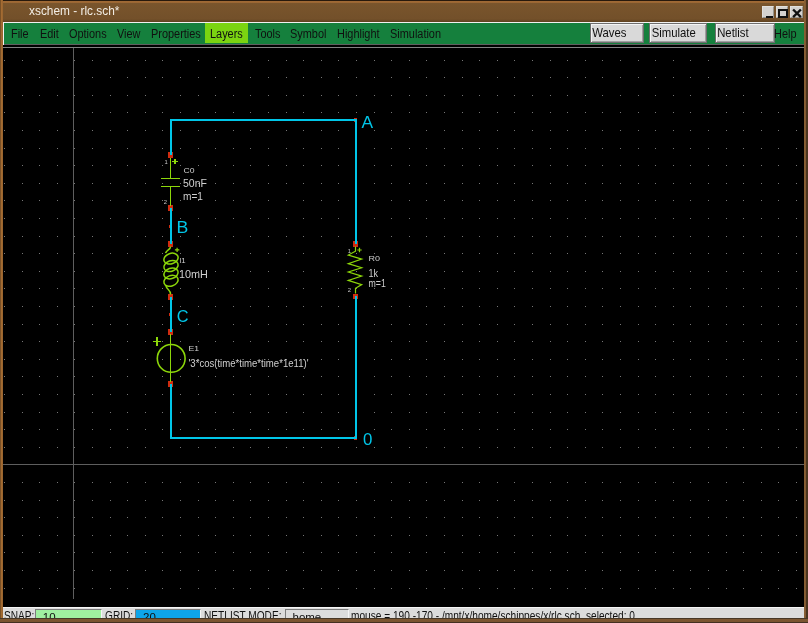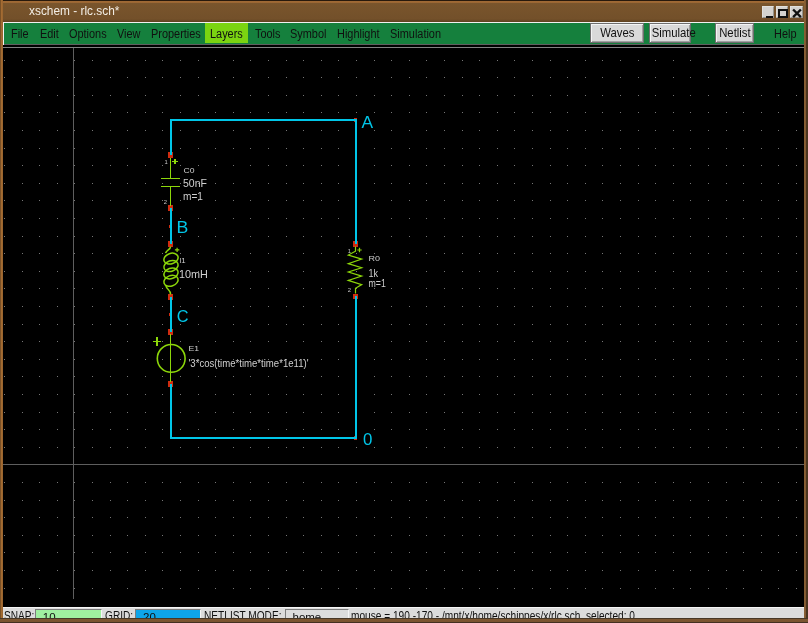--- a/index.html
+++ b/index.html
@@ -17,21 +17,21 @@
 #bl{left:0;top:0;width:3px;height:623px;background:linear-gradient(90deg,#4a3419 0,#a86d33 1px,#96642f 3px)}
 #br{left:804px;top:0;width:4px;height:623px;background:linear-gradient(90deg,#8a6136 0,#7e572f 2px,#4a3520 2px)}
 #bb{left:0;top:618px;width:808px;height:5px;background:linear-gradient(180deg,#473726 0,#473726 1px,#7d5631 1px,#7a5430 4px,#443021 4px)}
 
 #menubar{left:3px;top:22px;width:801px;height:23px;background:#15803d;
   box-shadow:inset 1px 1px 0 #f1f1f1, inset 0 -1px 0 #5f5f5f}
 #menubar span.mi{top:0;height:23px;line-height:24px;font-size:12px;color:#101010;transform:scaleX(0.91);transform-origin:left center}
 #layersbg{left:202px;top:0.5px;width:43px;height:20px;background:#7bd411}
 .tbtn{top:1px;height:20px;background:#d9d9d9;border:1px solid #6e6e6e;
   box-shadow:inset 1px 1px 0 #f4f4f4, inset -1px -1px 0 #a0a0a0;
-  text-align:center;font-size:12.2px;line-height:19px;color:#101010}
+  text-align:left;font-size:12.2px;line-height:19px;color:#101010}
 #win .tbtn b{position:static;display:inline-block;font-weight:normal;transform:scaleX(0.93)}
 
 #statusbar{left:3px;top:607px;width:801px;height:19px;background:#dcdcdc;
   box-shadow:inset 0 1px 0 #f5f5f5}
 #statusbar span.sl{top:0;height:19px;line-height:19px;font-size:12.5px;color:#101010;transform:scaleX(0.81);transform-origin:left center}
 .entry{top:1.5px;height:18px;border:1px solid #7d7d7d;border-right-color:#f5f5f5;border-bottom-color:#f5f5f5;
   font-size:11.5px;line-height:15px;color:#101010;padding-left:7px}
 </style>
 </head>
 <body>
@@ -57,22 +57,22 @@
     <span class="mi" style="left:36.5px">Edit</span>
     <span class="mi" style="left:65.5px">Options</span>
     <span class="mi" style="left:113.5px">View</span>
     <span class="mi" style="left:147.5px">Properties</span>
     <span class="mi" style="left:207px">Layers</span>
     <span class="mi" style="left:251.5px">Tools</span>
     <span class="mi" style="left:287px">Symbol</span>
     <span class="mi" style="left:333.5px">Highlight</span>
     <span class="mi" style="left:387px">Simulation</span>
     <div class="tbtn" style="left:587px;width:54px"><b>Waves</b></div>
-    <div class="tbtn" style="left:646px;width:42px"><b>Simulate</b></div>
-    <div class="tbtn" style="left:712px;width:39px"><b>Netlist</b></div>
+    <div class="tbtn" style="left:646px;width:58px"><b>Simulate</b></div>
+    <div class="tbtn" style="left:712px;width:60px"><b>Netlist</b></div>
     <span class="mi" style="left:771px">Help</span>
   </div>
 
   <svg id="canvas" style="left:3px;top:45px" width="801" height="554" viewBox="3 45 801 554">
     <rect x="3" y="45" width="801" height="554" fill="#000"></rect>
     <rect x="3" y="47.4" width="801" height="1" fill="#828282" shape-rendering="crispEdges"></rect>
     <path fill="#777777" shape-rendering="crispEdges" d="M4 60h1v1h-1zM22 60h1v1h-1zM39 60h1v1h-1zM57 60h1v1h-1zM74 60h1v1h-1zM92 60h1v1h-1zM110 60h1v1h-1zM127 60h1v1h-1zM145 60h1v1h-1zM162 60h1v1h-1zM180 60h1v1h-1zM198 60h1v1h-1zM215 60h1v1h-1zM233 60h1v1h-1zM250 60h1v1h-1zM268 60h1v1h-1zM286 60h1v1h-1zM303 60h1v1h-1zM321 60h1v1h-1zM338 60h1v1h-1zM356 60h1v1h-1zM374 60h1v1h-1zM391 60h1v1h-1zM409 60h1v1h-1zM426 60h1v1h-1zM444 60h1v1h-1zM462 60h1v1h-1zM479 60h1v1h-1zM497 60h1v1h-1zM514 60h1v1h-1zM532 60h1v1h-1zM550 60h1v1h-1zM567 60h1v1h-1zM585 60h1v1h-1zM602 60h1v1h-1zM620 60h1v1h-1zM638 60h1v1h-1zM655 60h1v1h-1zM673 60h1v1h-1zM690 60h1v1h-1zM708 60h1v1h-1zM726 60h1v1h-1zM743 60h1v1h-1zM761 60h1v1h-1zM778 60h1v1h-1zM796 60h1v1h-1zM4 77h1v1h-1zM22 77h1v1h-1zM39 77h1v1h-1zM57 77h1v1h-1zM74 77h1v1h-1zM92 77h1v1h-1zM110 77h1v1h-1zM127 77h1v1h-1zM145 77h1v1h-1zM162 77h1v1h-1zM180 77h1v1h-1zM198 77h1v1h-1zM215 77h1v1h-1zM233 77h1v1h-1zM250 77h1v1h-1zM268 77h1v1h-1zM286 77h1v1h-1zM303 77h1v1h-1zM321 77h1v1h-1zM338 77h1v1h-1zM356 77h1v1h-1zM374 77h1v1h-1zM391 77h1v1h-1zM409 77h1v1h-1zM426 77h1v1h-1zM444 77h1v1h-1zM462 77h1v1h-1zM479 77h1v1h-1zM497 77h1v1h-1zM514 77h1v1h-1zM532 77h1v1h-1zM550 77h1v1h-1zM567 77h1v1h-1zM585 77h1v1h-1zM602 77h1v1h-1zM620 77h1v1h-1zM638 77h1v1h-1zM655 77h1v1h-1zM673 77h1v1h-1zM690 77h1v1h-1zM708 77h1v1h-1zM726 77h1v1h-1zM743 77h1v1h-1zM761 77h1v1h-1zM778 77h1v1h-1zM796 77h1v1h-1zM4 95h1v1h-1zM22 95h1v1h-1zM39 95h1v1h-1zM57 95h1v1h-1zM74 95h1v1h-1zM92 95h1v1h-1zM110 95h1v1h-1zM127 95h1v1h-1zM145 95h1v1h-1zM162 95h1v1h-1zM180 95h1v1h-1zM198 95h1v1h-1zM215 95h1v1h-1zM233 95h1v1h-1zM250 95h1v1h-1zM268 95h1v1h-1zM286 95h1v1h-1zM303 95h1v1h-1zM321 95h1v1h-1zM338 95h1v1h-1zM356 95h1v1h-1zM374 95h1v1h-1zM391 95h1v1h-1zM409 95h1v1h-1zM426 95h1v1h-1zM444 95h1v1h-1zM462 95h1v1h-1zM479 95h1v1h-1zM497 95h1v1h-1zM514 95h1v1h-1zM532 95h1v1h-1zM550 95h1v1h-1zM567 95h1v1h-1zM585 95h1v1h-1zM602 95h1v1h-1zM620 95h1v1h-1zM638 95h1v1h-1zM655 95h1v1h-1zM673 95h1v1h-1zM690 95h1v1h-1zM708 95h1v1h-1zM726 95h1v1h-1zM743 95h1v1h-1zM761 95h1v1h-1zM778 95h1v1h-1zM796 95h1v1h-1zM4 112h1v1h-1zM22 112h1v1h-1zM39 112h1v1h-1zM57 112h1v1h-1zM74 112h1v1h-1zM92 112h1v1h-1zM110 112h1v1h-1zM127 112h1v1h-1zM145 112h1v1h-1zM162 112h1v1h-1zM180 112h1v1h-1zM198 112h1v1h-1zM215 112h1v1h-1zM233 112h1v1h-1zM250 112h1v1h-1zM268 112h1v1h-1zM286 112h1v1h-1zM303 112h1v1h-1zM321 112h1v1h-1zM338 112h1v1h-1zM356 112h1v1h-1zM374 112h1v1h-1zM391 112h1v1h-1zM409 112h1v1h-1zM426 112h1v1h-1zM444 112h1v1h-1zM462 112h1v1h-1zM479 112h1v1h-1zM497 112h1v1h-1zM514 112h1v1h-1zM532 112h1v1h-1zM550 112h1v1h-1zM567 112h1v1h-1zM585 112h1v1h-1zM602 112h1v1h-1zM620 112h1v1h-1zM638 112h1v1h-1zM655 112h1v1h-1zM673 112h1v1h-1zM690 112h1v1h-1zM708 112h1v1h-1zM726 112h1v1h-1zM743 112h1v1h-1zM761 112h1v1h-1zM778 112h1v1h-1zM796 112h1v1h-1zM4 130h1v1h-1zM22 130h1v1h-1zM39 130h1v1h-1zM57 130h1v1h-1zM74 130h1v1h-1zM92 130h1v1h-1zM110 130h1v1h-1zM127 130h1v1h-1zM145 130h1v1h-1zM162 130h1v1h-1zM180 130h1v1h-1zM198 130h1v1h-1zM215 130h1v1h-1zM233 130h1v1h-1zM250 130h1v1h-1zM268 130h1v1h-1zM286 130h1v1h-1zM303 130h1v1h-1zM321 130h1v1h-1zM338 130h1v1h-1zM356 130h1v1h-1zM374 130h1v1h-1zM391 130h1v1h-1zM409 130h1v1h-1zM426 130h1v1h-1zM444 130h1v1h-1zM462 130h1v1h-1zM479 130h1v1h-1zM497 130h1v1h-1zM514 130h1v1h-1zM532 130h1v1h-1zM550 130h1v1h-1zM567 130h1v1h-1zM585 130h1v1h-1zM602 130h1v1h-1zM620 130h1v1h-1zM638 130h1v1h-1zM655 130h1v1h-1zM673 130h1v1h-1zM690 130h1v1h-1zM708 130h1v1h-1zM726 130h1v1h-1zM743 130h1v1h-1zM761 130h1v1h-1zM778 130h1v1h-1zM796 130h1v1h-1zM4 148h1v1h-1zM22 148h1v1h-1zM39 148h1v1h-1zM57 148h1v1h-1zM74 148h1v1h-1zM92 148h1v1h-1zM110 148h1v1h-1zM127 148h1v1h-1zM145 148h1v1h-1zM162 148h1v1h-1zM180 148h1v1h-1zM198 148h1v1h-1zM215 148h1v1h-1zM233 148h1v1h-1zM250 148h1v1h-1zM268 148h1v1h-1zM286 148h1v1h-1zM303 148h1v1h-1zM321 148h1v1h-1zM338 148h1v1h-1zM356 148h1v1h-1zM374 148h1v1h-1zM391 148h1v1h-1zM409 148h1v1h-1zM426 148h1v1h-1zM444 148h1v1h-1zM462 148h1v1h-1zM479 148h1v1h-1zM497 148h1v1h-1zM514 148h1v1h-1zM532 148h1v1h-1zM550 148h1v1h-1zM567 148h1v1h-1zM585 148h1v1h-1zM602 148h1v1h-1zM620 148h1v1h-1zM638 148h1v1h-1zM655 148h1v1h-1zM673 148h1v1h-1zM690 148h1v1h-1zM708 148h1v1h-1zM726 148h1v1h-1zM743 148h1v1h-1zM761 148h1v1h-1zM778 148h1v1h-1zM796 148h1v1h-1zM4 165h1v1h-1zM22 165h1v1h-1zM39 165h1v1h-1zM57 165h1v1h-1zM74 165h1v1h-1zM92 165h1v1h-1zM110 165h1v1h-1zM127 165h1v1h-1zM145 165h1v1h-1zM162 165h1v1h-1zM180 165h1v1h-1zM198 165h1v1h-1zM215 165h1v1h-1zM233 165h1v1h-1zM250 165h1v1h-1zM268 165h1v1h-1zM286 165h1v1h-1zM303 165h1v1h-1zM321 165h1v1h-1zM338 165h1v1h-1zM356 165h1v1h-1zM374 165h1v1h-1zM391 165h1v1h-1zM409 165h1v1h-1zM426 165h1v1h-1zM444 165h1v1h-1zM462 165h1v1h-1zM479 165h1v1h-1zM497 165h1v1h-1zM514 165h1v1h-1zM532 165h1v1h-1zM550 165h1v1h-1zM567 165h1v1h-1zM585 165h1v1h-1zM602 165h1v1h-1zM620 165h1v1h-1zM638 165h1v1h-1zM655 165h1v1h-1zM673 165h1v1h-1zM690 165h1v1h-1zM708 165h1v1h-1zM726 165h1v1h-1zM743 165h1v1h-1zM761 165h1v1h-1zM778 165h1v1h-1zM796 165h1v1h-1zM4 183h1v1h-1zM22 183h1v1h-1zM39 183h1v1h-1zM57 183h1v1h-1zM74 183h1v1h-1zM92 183h1v1h-1zM110 183h1v1h-1zM127 183h1v1h-1zM145 183h1v1h-1zM162 183h1v1h-1zM180 183h1v1h-1zM198 183h1v1h-1zM215 183h1v1h-1zM233 183h1v1h-1zM250 183h1v1h-1zM268 183h1v1h-1zM286 183h1v1h-1zM303 183h1v1h-1zM321 183h1v1h-1zM338 183h1v1h-1zM356 183h1v1h-1zM374 183h1v1h-1zM391 183h1v1h-1zM409 183h1v1h-1zM426 183h1v1h-1zM444 183h1v1h-1zM462 183h1v1h-1zM479 183h1v1h-1zM497 183h1v1h-1zM514 183h1v1h-1zM532 183h1v1h-1zM550 183h1v1h-1zM567 183h1v1h-1zM585 183h1v1h-1zM602 183h1v1h-1zM620 183h1v1h-1zM638 183h1v1h-1zM655 183h1v1h-1zM673 183h1v1h-1zM690 183h1v1h-1zM708 183h1v1h-1zM726 183h1v1h-1zM743 183h1v1h-1zM761 183h1v1h-1zM778 183h1v1h-1zM796 183h1v1h-1zM4 200h1v1h-1zM22 200h1v1h-1zM39 200h1v1h-1zM57 200h1v1h-1zM74 200h1v1h-1zM92 200h1v1h-1zM110 200h1v1h-1zM127 200h1v1h-1zM145 200h1v1h-1zM162 200h1v1h-1zM180 200h1v1h-1zM198 200h1v1h-1zM215 200h1v1h-1zM233 200h1v1h-1zM250 200h1v1h-1zM268 200h1v1h-1zM286 200h1v1h-1zM303 200h1v1h-1zM321 200h1v1h-1zM338 200h1v1h-1zM356 200h1v1h-1zM374 200h1v1h-1zM391 200h1v1h-1zM409 200h1v1h-1zM426 200h1v1h-1zM444 200h1v1h-1zM462 200h1v1h-1zM479 200h1v1h-1zM497 200h1v1h-1zM514 200h1v1h-1zM532 200h1v1h-1zM550 200h1v1h-1zM567 200h1v1h-1zM585 200h1v1h-1zM602 200h1v1h-1zM620 200h1v1h-1zM638 200h1v1h-1zM655 200h1v1h-1zM673 200h1v1h-1zM690 200h1v1h-1zM708 200h1v1h-1zM726 200h1v1h-1zM743 200h1v1h-1zM761 200h1v1h-1zM778 200h1v1h-1zM796 200h1v1h-1zM4 218h1v1h-1zM22 218h1v1h-1zM39 218h1v1h-1zM57 218h1v1h-1zM74 218h1v1h-1zM92 218h1v1h-1zM110 218h1v1h-1zM127 218h1v1h-1zM145 218h1v1h-1zM162 218h1v1h-1zM180 218h1v1h-1zM198 218h1v1h-1zM215 218h1v1h-1zM233 218h1v1h-1zM250 218h1v1h-1zM268 218h1v1h-1zM286 218h1v1h-1zM303 218h1v1h-1zM321 218h1v1h-1zM338 218h1v1h-1zM356 218h1v1h-1zM374 218h1v1h-1zM391 218h1v1h-1zM409 218h1v1h-1zM426 218h1v1h-1zM444 218h1v1h-1zM462 218h1v1h-1zM479 218h1v1h-1zM497 218h1v1h-1zM514 218h1v1h-1zM532 218h1v1h-1zM550 218h1v1h-1zM567 218h1v1h-1zM585 218h1v1h-1zM602 218h1v1h-1zM620 218h1v1h-1zM638 218h1v1h-1zM655 218h1v1h-1zM673 218h1v1h-1zM690 218h1v1h-1zM708 218h1v1h-1zM726 218h1v1h-1zM743 218h1v1h-1zM761 218h1v1h-1zM778 218h1v1h-1zM796 218h1v1h-1zM4 236h1v1h-1zM22 236h1v1h-1zM39 236h1v1h-1zM57 236h1v1h-1zM74 236h1v1h-1zM92 236h1v1h-1zM110 236h1v1h-1zM127 236h1v1h-1zM145 236h1v1h-1zM162 236h1v1h-1zM180 236h1v1h-1zM198 236h1v1h-1zM215 236h1v1h-1zM233 236h1v1h-1zM250 236h1v1h-1zM268 236h1v1h-1zM286 236h1v1h-1zM303 236h1v1h-1zM321 236h1v1h-1zM338 236h1v1h-1zM356 236h1v1h-1zM374 236h1v1h-1zM391 236h1v1h-1zM409 236h1v1h-1zM426 236h1v1h-1zM444 236h1v1h-1zM462 236h1v1h-1zM479 236h1v1h-1zM497 236h1v1h-1zM514 236h1v1h-1zM532 236h1v1h-1zM550 236h1v1h-1zM567 236h1v1h-1zM585 236h1v1h-1zM602 236h1v1h-1zM620 236h1v1h-1zM638 236h1v1h-1zM655 236h1v1h-1zM673 236h1v1h-1zM690 236h1v1h-1zM708 236h1v1h-1zM726 236h1v1h-1zM743 236h1v1h-1zM761 236h1v1h-1zM778 236h1v1h-1zM796 236h1v1h-1zM4 253h1v1h-1zM22 253h1v1h-1zM39 253h1v1h-1zM57 253h1v1h-1zM74 253h1v1h-1zM92 253h1v1h-1zM110 253h1v1h-1zM127 253h1v1h-1zM145 253h1v1h-1zM162 253h1v1h-1zM180 253h1v1h-1zM198 253h1v1h-1zM215 253h1v1h-1zM233 253h1v1h-1zM250 253h1v1h-1zM268 253h1v1h-1zM286 253h1v1h-1zM303 253h1v1h-1zM321 253h1v1h-1zM338 253h1v1h-1zM356 253h1v1h-1zM374 253h1v1h-1zM391 253h1v1h-1zM409 253h1v1h-1zM426 253h1v1h-1zM444 253h1v1h-1zM462 253h1v1h-1zM479 253h1v1h-1zM497 253h1v1h-1zM514 253h1v1h-1zM532 253h1v1h-1zM550 253h1v1h-1zM567 253h1v1h-1zM585 253h1v1h-1zM602 253h1v1h-1zM620 253h1v1h-1zM638 253h1v1h-1zM655 253h1v1h-1zM673 253h1v1h-1zM690 253h1v1h-1zM708 253h1v1h-1zM726 253h1v1h-1zM743 253h1v1h-1zM761 253h1v1h-1zM778 253h1v1h-1zM796 253h1v1h-1zM4 271h1v1h-1zM22 271h1v1h-1zM39 271h1v1h-1zM57 271h1v1h-1zM74 271h1v1h-1zM92 271h1v1h-1zM110 271h1v1h-1zM127 271h1v1h-1zM145 271h1v1h-1zM162 271h1v1h-1zM180 271h1v1h-1zM198 271h1v1h-1zM215 271h1v1h-1zM233 271h1v1h-1zM250 271h1v1h-1zM268 271h1v1h-1zM286 271h1v1h-1zM303 271h1v1h-1zM321 271h1v1h-1zM338 271h1v1h-1zM356 271h1v1h-1zM374 271h1v1h-1zM391 271h1v1h-1zM409 271h1v1h-1zM426 271h1v1h-1zM444 271h1v1h-1zM462 271h1v1h-1zM479 271h1v1h-1zM497 271h1v1h-1zM514 271h1v1h-1zM532 271h1v1h-1zM550 271h1v1h-1zM567 271h1v1h-1zM585 271h1v1h-1zM602 271h1v1h-1zM620 271h1v1h-1zM638 271h1v1h-1zM655 271h1v1h-1zM673 271h1v1h-1zM690 271h1v1h-1zM708 271h1v1h-1zM726 271h1v1h-1zM743 271h1v1h-1zM761 271h1v1h-1zM778 271h1v1h-1zM796 271h1v1h-1zM4 288h1v1h-1zM22 288h1v1h-1zM39 288h1v1h-1zM57 288h1v1h-1zM74 288h1v1h-1zM92 288h1v1h-1zM110 288h1v1h-1zM127 288h1v1h-1zM145 288h1v1h-1zM162 288h1v1h-1zM180 288h1v1h-1zM198 288h1v1h-1zM215 288h1v1h-1zM233 288h1v1h-1zM250 288h1v1h-1zM268 288h1v1h-1zM286 288h1v1h-1zM303 288h1v1h-1zM321 288h1v1h-1zM338 288h1v1h-1zM356 288h1v1h-1zM374 288h1v1h-1zM391 288h1v1h-1zM409 288h1v1h-1zM426 288h1v1h-1zM444 288h1v1h-1zM462 288h1v1h-1zM479 288h1v1h-1zM497 288h1v1h-1zM514 288h1v1h-1zM532 288h1v1h-1zM550 288h1v1h-1zM567 288h1v1h-1zM585 288h1v1h-1zM602 288h1v1h-1zM620 288h1v1h-1zM638 288h1v1h-1zM655 288h1v1h-1zM673 288h1v1h-1zM690 288h1v1h-1zM708 288h1v1h-1zM726 288h1v1h-1zM743 288h1v1h-1zM761 288h1v1h-1zM778 288h1v1h-1zM796 288h1v1h-1zM4 306h1v1h-1zM22 306h1v1h-1zM39 306h1v1h-1zM57 306h1v1h-1zM74 306h1v1h-1zM92 306h1v1h-1zM110 306h1v1h-1zM127 306h1v1h-1zM145 306h1v1h-1zM162 306h1v1h-1zM180 306h1v1h-1zM198 306h1v1h-1zM215 306h1v1h-1zM233 306h1v1h-1zM250 306h1v1h-1zM268 306h1v1h-1zM286 306h1v1h-1zM303 306h1v1h-1zM321 306h1v1h-1zM338 306h1v1h-1zM356 306h1v1h-1zM374 306h1v1h-1zM391 306h1v1h-1zM409 306h1v1h-1zM426 306h1v1h-1zM444 306h1v1h-1zM462 306h1v1h-1zM479 306h1v1h-1zM497 306h1v1h-1zM514 306h1v1h-1zM532 306h1v1h-1zM550 306h1v1h-1zM567 306h1v1h-1zM585 306h1v1h-1zM602 306h1v1h-1zM620 306h1v1h-1zM638 306h1v1h-1zM655 306h1v1h-1zM673 306h1v1h-1zM690 306h1v1h-1zM708 306h1v1h-1zM726 306h1v1h-1zM743 306h1v1h-1zM761 306h1v1h-1zM778 306h1v1h-1zM796 306h1v1h-1zM4 324h1v1h-1zM22 324h1v1h-1zM39 324h1v1h-1zM57 324h1v1h-1zM74 324h1v1h-1zM92 324h1v1h-1zM110 324h1v1h-1zM127 324h1v1h-1zM145 324h1v1h-1zM162 324h1v1h-1zM180 324h1v1h-1zM198 324h1v1h-1zM215 324h1v1h-1zM233 324h1v1h-1zM250 324h1v1h-1zM268 324h1v1h-1zM286 324h1v1h-1zM303 324h1v1h-1zM321 324h1v1h-1zM338 324h1v1h-1zM356 324h1v1h-1zM374 324h1v1h-1zM391 324h1v1h-1zM409 324h1v1h-1zM426 324h1v1h-1zM444 324h1v1h-1zM462 324h1v1h-1zM479 324h1v1h-1zM497 324h1v1h-1zM514 324h1v1h-1zM532 324h1v1h-1zM550 324h1v1h-1zM567 324h1v1h-1zM585 324h1v1h-1zM602 324h1v1h-1zM620 324h1v1h-1zM638 324h1v1h-1zM655 324h1v1h-1zM673 324h1v1h-1zM690 324h1v1h-1zM708 324h1v1h-1zM726 324h1v1h-1zM743 324h1v1h-1zM761 324h1v1h-1zM778 324h1v1h-1zM796 324h1v1h-1zM4 341h1v1h-1zM22 341h1v1h-1zM39 341h1v1h-1zM57 341h1v1h-1zM74 341h1v1h-1zM92 341h1v1h-1zM110 341h1v1h-1zM127 341h1v1h-1zM145 341h1v1h-1zM162 341h1v1h-1zM180 341h1v1h-1zM198 341h1v1h-1zM215 341h1v1h-1zM233 341h1v1h-1zM250 341h1v1h-1zM268 341h1v1h-1zM286 341h1v1h-1zM303 341h1v1h-1zM321 341h1v1h-1zM338 341h1v1h-1zM356 341h1v1h-1zM374 341h1v1h-1zM391 341h1v1h-1zM409 341h1v1h-1zM426 341h1v1h-1zM444 341h1v1h-1zM462 341h1v1h-1zM479 341h1v1h-1zM497 341h1v1h-1zM514 341h1v1h-1zM532 341h1v1h-1zM550 341h1v1h-1zM567 341h1v1h-1zM585 341h1v1h-1zM602 341h1v1h-1zM620 341h1v1h-1zM638 341h1v1h-1zM655 341h1v1h-1zM673 341h1v1h-1zM690 341h1v1h-1zM708 341h1v1h-1zM726 341h1v1h-1zM743 341h1v1h-1zM761 341h1v1h-1zM778 341h1v1h-1zM796 341h1v1h-1zM4 359h1v1h-1zM22 359h1v1h-1zM39 359h1v1h-1zM57 359h1v1h-1zM74 359h1v1h-1zM92 359h1v1h-1zM110 359h1v1h-1zM127 359h1v1h-1zM145 359h1v1h-1zM162 359h1v1h-1zM180 359h1v1h-1zM198 359h1v1h-1zM215 359h1v1h-1zM233 359h1v1h-1zM250 359h1v1h-1zM268 359h1v1h-1zM286 359h1v1h-1zM303 359h1v1h-1zM321 359h1v1h-1zM338 359h1v1h-1zM356 359h1v1h-1zM374 359h1v1h-1zM391 359h1v1h-1zM409 359h1v1h-1zM426 359h1v1h-1zM444 359h1v1h-1zM462 359h1v1h-1zM479 359h1v1h-1zM497 359h1v1h-1zM514 359h1v1h-1zM532 359h1v1h-1zM550 359h1v1h-1zM567 359h1v1h-1zM585 359h1v1h-1zM602 359h1v1h-1zM620 359h1v1h-1zM638 359h1v1h-1zM655 359h1v1h-1zM673 359h1v1h-1zM690 359h1v1h-1zM708 359h1v1h-1zM726 359h1v1h-1zM743 359h1v1h-1zM761 359h1v1h-1zM778 359h1v1h-1zM796 359h1v1h-1zM4 376h1v1h-1zM22 376h1v1h-1zM39 376h1v1h-1zM57 376h1v1h-1zM74 376h1v1h-1zM92 376h1v1h-1zM110 376h1v1h-1zM127 376h1v1h-1zM145 376h1v1h-1zM162 376h1v1h-1zM180 376h1v1h-1zM198 376h1v1h-1zM215 376h1v1h-1zM233 376h1v1h-1zM250 376h1v1h-1zM268 376h1v1h-1zM286 376h1v1h-1zM303 376h1v1h-1zM321 376h1v1h-1zM338 376h1v1h-1zM356 376h1v1h-1zM374 376h1v1h-1zM391 376h1v1h-1zM409 376h1v1h-1zM426 376h1v1h-1zM444 376h1v1h-1zM462 376h1v1h-1zM479 376h1v1h-1zM497 376h1v1h-1zM514 376h1v1h-1zM532 376h1v1h-1zM550 376h1v1h-1zM567 376h1v1h-1zM585 376h1v1h-1zM602 376h1v1h-1zM620 376h1v1h-1zM638 376h1v1h-1zM655 376h1v1h-1zM673 376h1v1h-1zM690 376h1v1h-1zM708 376h1v1h-1zM726 376h1v1h-1zM743 376h1v1h-1zM761 376h1v1h-1zM778 376h1v1h-1zM796 376h1v1h-1zM4 394h1v1h-1zM22 394h1v1h-1zM39 394h1v1h-1zM57 394h1v1h-1zM74 394h1v1h-1zM92 394h1v1h-1zM110 394h1v1h-1zM127 394h1v1h-1zM145 394h1v1h-1zM162 394h1v1h-1zM180 394h1v1h-1zM198 394h1v1h-1zM215 394h1v1h-1zM233 394h1v1h-1zM250 394h1v1h-1zM268 394h1v1h-1zM286 394h1v1h-1zM303 394h1v1h-1zM321 394h1v1h-1zM338 394h1v1h-1zM356 394h1v1h-1zM374 394h1v1h-1zM391 394h1v1h-1zM409 394h1v1h-1zM426 394h1v1h-1zM444 394h1v1h-1zM462 394h1v1h-1zM479 394h1v1h-1zM497 394h1v1h-1zM514 394h1v1h-1zM532 394h1v1h-1zM550 394h1v1h-1zM567 394h1v1h-1zM585 394h1v1h-1zM602 394h1v1h-1zM620 394h1v1h-1zM638 394h1v1h-1zM655 394h1v1h-1zM673 394h1v1h-1zM690 394h1v1h-1zM708 394h1v1h-1zM726 394h1v1h-1zM743 394h1v1h-1zM761 394h1v1h-1zM778 394h1v1h-1zM796 394h1v1h-1zM4 412h1v1h-1zM22 412h1v1h-1zM39 412h1v1h-1zM57 412h1v1h-1zM74 412h1v1h-1zM92 412h1v1h-1zM110 412h1v1h-1zM127 412h1v1h-1zM145 412h1v1h-1zM162 412h1v1h-1zM180 412h1v1h-1zM198 412h1v1h-1zM215 412h1v1h-1zM233 412h1v1h-1zM250 412h1v1h-1zM268 412h1v1h-1zM286 412h1v1h-1zM303 412h1v1h-1zM321 412h1v1h-1zM338 412h1v1h-1zM356 412h1v1h-1zM374 412h1v1h-1zM391 412h1v1h-1zM409 412h1v1h-1zM426 412h1v1h-1zM444 412h1v1h-1zM462 412h1v1h-1zM479 412h1v1h-1zM497 412h1v1h-1zM514 412h1v1h-1zM532 412h1v1h-1zM550 412h1v1h-1zM567 412h1v1h-1zM585 412h1v1h-1zM602 412h1v1h-1zM620 412h1v1h-1zM638 412h1v1h-1zM655 412h1v1h-1zM673 412h1v1h-1zM690 412h1v1h-1zM708 412h1v1h-1zM726 412h1v1h-1zM743 412h1v1h-1zM761 412h1v1h-1zM778 412h1v1h-1zM796 412h1v1h-1zM4 429h1v1h-1zM22 429h1v1h-1zM39 429h1v1h-1zM57 429h1v1h-1zM74 429h1v1h-1zM92 429h1v1h-1zM110 429h1v1h-1zM127 429h1v1h-1zM145 429h1v1h-1zM162 429h1v1h-1zM180 429h1v1h-1zM198 429h1v1h-1zM215 429h1v1h-1zM233 429h1v1h-1zM250 429h1v1h-1zM268 429h1v1h-1zM286 429h1v1h-1zM303 429h1v1h-1zM321 429h1v1h-1zM338 429h1v1h-1zM356 429h1v1h-1zM374 429h1v1h-1zM391 429h1v1h-1zM409 429h1v1h-1zM426 429h1v1h-1zM444 429h1v1h-1zM462 429h1v1h-1zM479 429h1v1h-1zM497 429h1v1h-1zM514 429h1v1h-1zM532 429h1v1h-1zM550 429h1v1h-1zM567 429h1v1h-1zM585 429h1v1h-1zM602 429h1v1h-1zM620 429h1v1h-1zM638 429h1v1h-1zM655 429h1v1h-1zM673 429h1v1h-1zM690 429h1v1h-1zM708 429h1v1h-1zM726 429h1v1h-1zM743 429h1v1h-1zM761 429h1v1h-1zM778 429h1v1h-1zM796 429h1v1h-1zM4 447h1v1h-1zM22 447h1v1h-1zM39 447h1v1h-1zM57 447h1v1h-1zM74 447h1v1h-1zM92 447h1v1h-1zM110 447h1v1h-1zM127 447h1v1h-1zM145 447h1v1h-1zM162 447h1v1h-1zM180 447h1v1h-1zM198 447h1v1h-1zM215 447h1v1h-1zM233 447h1v1h-1zM250 447h1v1h-1zM268 447h1v1h-1zM286 447h1v1h-1zM303 447h1v1h-1zM321 447h1v1h-1zM338 447h1v1h-1zM356 447h1v1h-1zM374 447h1v1h-1zM391 447h1v1h-1zM409 447h1v1h-1zM426 447h1v1h-1zM444 447h1v1h-1zM462 447h1v1h-1zM479 447h1v1h-1zM497 447h1v1h-1zM514 447h1v1h-1zM532 447h1v1h-1zM550 447h1v1h-1zM567 447h1v1h-1zM585 447h1v1h-1zM602 447h1v1h-1zM620 447h1v1h-1zM638 447h1v1h-1zM655 447h1v1h-1zM673 447h1v1h-1zM690 447h1v1h-1zM708 447h1v1h-1zM726 447h1v1h-1zM743 447h1v1h-1zM761 447h1v1h-1zM778 447h1v1h-1zM796 447h1v1h-1zM4 464h1v1h-1zM22 464h1v1h-1zM39 464h1v1h-1zM57 464h1v1h-1zM74 464h1v1h-1zM92 464h1v1h-1zM110 464h1v1h-1zM127 464h1v1h-1zM145 464h1v1h-1zM162 464h1v1h-1zM180 464h1v1h-1zM198 464h1v1h-1zM215 464h1v1h-1zM233 464h1v1h-1zM250 464h1v1h-1zM268 464h1v1h-1zM286 464h1v1h-1zM303 464h1v1h-1zM321 464h1v1h-1zM338 464h1v1h-1zM356 464h1v1h-1zM374 464h1v1h-1zM391 464h1v1h-1zM409 464h1v1h-1zM426 464h1v1h-1zM444 464h1v1h-1zM462 464h1v1h-1zM479 464h1v1h-1zM497 464h1v1h-1zM514 464h1v1h-1zM532 464h1v1h-1zM550 464h1v1h-1zM567 464h1v1h-1zM585 464h1v1h-1zM602 464h1v1h-1zM620 464h1v1h-1zM638 464h1v1h-1zM655 464h1v1h-1zM673 464h1v1h-1zM690 464h1v1h-1zM708 464h1v1h-1zM726 464h1v1h-1zM743 464h1v1h-1zM761 464h1v1h-1zM778 464h1v1h-1zM796 464h1v1h-1zM4 482h1v1h-1zM22 482h1v1h-1zM39 482h1v1h-1zM57 482h1v1h-1zM74 482h1v1h-1zM92 482h1v1h-1zM110 482h1v1h-1zM127 482h1v1h-1zM145 482h1v1h-1zM162 482h1v1h-1zM180 482h1v1h-1zM198 482h1v1h-1zM215 482h1v1h-1zM233 482h1v1h-1zM250 482h1v1h-1zM268 482h1v1h-1zM286 482h1v1h-1zM303 482h1v1h-1zM321 482h1v1h-1zM338 482h1v1h-1zM356 482h1v1h-1zM374 482h1v1h-1zM391 482h1v1h-1zM409 482h1v1h-1zM426 482h1v1h-1zM444 482h1v1h-1zM462 482h1v1h-1zM479 482h1v1h-1zM497 482h1v1h-1zM514 482h1v1h-1zM532 482h1v1h-1zM550 482h1v1h-1zM567 482h1v1h-1zM585 482h1v1h-1zM602 482h1v1h-1zM620 482h1v1h-1zM638 482h1v1h-1zM655 482h1v1h-1zM673 482h1v1h-1zM690 482h1v1h-1zM708 482h1v1h-1zM726 482h1v1h-1zM743 482h1v1h-1zM761 482h1v1h-1zM778 482h1v1h-1zM796 482h1v1h-1zM4 500h1v1h-1zM22 500h1v1h-1zM39 500h1v1h-1zM57 500h1v1h-1zM74 500h1v1h-1zM92 500h1v1h-1zM110 500h1v1h-1zM127 500h1v1h-1zM145 500h1v1h-1zM162 500h1v1h-1zM180 500h1v1h-1zM198 500h1v1h-1zM215 500h1v1h-1zM233 500h1v1h-1zM250 500h1v1h-1zM268 500h1v1h-1zM286 500h1v1h-1zM303 500h1v1h-1zM321 500h1v1h-1zM338 500h1v1h-1zM356 500h1v1h-1zM374 500h1v1h-1zM391 500h1v1h-1zM409 500h1v1h-1zM426 500h1v1h-1zM444 500h1v1h-1zM462 500h1v1h-1zM479 500h1v1h-1zM497 500h1v1h-1zM514 500h1v1h-1zM532 500h1v1h-1zM550 500h1v1h-1zM567 500h1v1h-1zM585 500h1v1h-1zM602 500h1v1h-1zM620 500h1v1h-1zM638 500h1v1h-1zM655 500h1v1h-1zM673 500h1v1h-1zM690 500h1v1h-1zM708 500h1v1h-1zM726 500h1v1h-1zM743 500h1v1h-1zM761 500h1v1h-1zM778 500h1v1h-1zM796 500h1v1h-1zM4 517h1v1h-1zM22 517h1v1h-1zM39 517h1v1h-1zM57 517h1v1h-1zM74 517h1v1h-1zM92 517h1v1h-1zM110 517h1v1h-1zM127 517h1v1h-1zM145 517h1v1h-1zM162 517h1v1h-1zM180 517h1v1h-1zM198 517h1v1h-1zM215 517h1v1h-1zM233 517h1v1h-1zM250 517h1v1h-1zM268 517h1v1h-1zM286 517h1v1h-1zM303 517h1v1h-1zM321 517h1v1h-1zM338 517h1v1h-1zM356 517h1v1h-1zM374 517h1v1h-1zM391 517h1v1h-1zM409 517h1v1h-1zM426 517h1v1h-1zM444 517h1v1h-1zM462 517h1v1h-1zM479 517h1v1h-1zM497 517h1v1h-1zM514 517h1v1h-1zM532 517h1v1h-1zM550 517h1v1h-1zM567 517h1v1h-1zM585 517h1v1h-1zM602 517h1v1h-1zM620 517h1v1h-1zM638 517h1v1h-1zM655 517h1v1h-1zM673 517h1v1h-1zM690 517h1v1h-1zM708 517h1v1h-1zM726 517h1v1h-1zM743 517h1v1h-1zM761 517h1v1h-1zM778 517h1v1h-1zM796 517h1v1h-1zM4 535h1v1h-1zM22 535h1v1h-1zM39 535h1v1h-1zM57 535h1v1h-1zM74 535h1v1h-1zM92 535h1v1h-1zM110 535h1v1h-1zM127 535h1v1h-1zM145 535h1v1h-1zM162 535h1v1h-1zM180 535h1v1h-1zM198 535h1v1h-1zM215 535h1v1h-1zM233 535h1v1h-1zM250 535h1v1h-1zM268 535h1v1h-1zM286 535h1v1h-1zM303 535h1v1h-1zM321 535h1v1h-1zM338 535h1v1h-1zM356 535h1v1h-1zM374 535h1v1h-1zM391 535h1v1h-1zM409 535h1v1h-1zM426 535h1v1h-1zM444 535h1v1h-1zM462 535h1v1h-1zM479 535h1v1h-1zM497 535h1v1h-1zM514 535h1v1h-1zM532 535h1v1h-1zM550 535h1v1h-1zM567 535h1v1h-1zM585 535h1v1h-1zM602 535h1v1h-1zM620 535h1v1h-1zM638 535h1v1h-1zM655 535h1v1h-1zM673 535h1v1h-1zM690 535h1v1h-1zM708 535h1v1h-1zM726 535h1v1h-1zM743 535h1v1h-1zM761 535h1v1h-1zM778 535h1v1h-1zM796 535h1v1h-1zM4 552h1v1h-1zM22 552h1v1h-1zM39 552h1v1h-1zM57 552h1v1h-1zM74 552h1v1h-1zM92 552h1v1h-1zM110 552h1v1h-1zM127 552h1v1h-1zM145 552h1v1h-1zM162 552h1v1h-1zM180 552h1v1h-1zM198 552h1v1h-1zM215 552h1v1h-1zM233 552h1v1h-1zM250 552h1v1h-1zM268 552h1v1h-1zM286 552h1v1h-1zM303 552h1v1h-1zM321 552h1v1h-1zM338 552h1v1h-1zM356 552h1v1h-1zM374 552h1v1h-1zM391 552h1v1h-1zM409 552h1v1h-1zM426 552h1v1h-1zM444 552h1v1h-1zM462 552h1v1h-1zM479 552h1v1h-1zM497 552h1v1h-1zM514 552h1v1h-1zM532 552h1v1h-1zM550 552h1v1h-1zM567 552h1v1h-1zM585 552h1v1h-1zM602 552h1v1h-1zM620 552h1v1h-1zM638 552h1v1h-1zM655 552h1v1h-1zM673 552h1v1h-1zM690 552h1v1h-1zM708 552h1v1h-1zM726 552h1v1h-1zM743 552h1v1h-1zM761 552h1v1h-1zM778 552h1v1h-1zM796 552h1v1h-1zM4 570h1v1h-1zM22 570h1v1h-1zM39 570h1v1h-1zM57 570h1v1h-1zM74 570h1v1h-1zM92 570h1v1h-1zM110 570h1v1h-1zM127 570h1v1h-1zM145 570h1v1h-1zM162 570h1v1h-1zM180 570h1v1h-1zM198 570h1v1h-1zM215 570h1v1h-1zM233 570h1v1h-1zM250 570h1v1h-1zM268 570h1v1h-1zM286 570h1v1h-1zM303 570h1v1h-1zM321 570h1v1h-1zM338 570h1v1h-1zM356 570h1v1h-1zM374 570h1v1h-1zM391 570h1v1h-1zM409 570h1v1h-1zM426 570h1v1h-1zM444 570h1v1h-1zM462 570h1v1h-1zM479 570h1v1h-1zM497 570h1v1h-1zM514 570h1v1h-1zM532 570h1v1h-1zM550 570h1v1h-1zM567 570h1v1h-1zM585 570h1v1h-1zM602 570h1v1h-1zM620 570h1v1h-1zM638 570h1v1h-1zM655 570h1v1h-1zM673 570h1v1h-1zM690 570h1v1h-1zM708 570h1v1h-1zM726 570h1v1h-1zM743 570h1v1h-1zM761 570h1v1h-1zM778 570h1v1h-1zM796 570h1v1h-1zM4 588h1v1h-1zM22 588h1v1h-1zM39 588h1v1h-1zM57 588h1v1h-1zM74 588h1v1h-1zM92 588h1v1h-1zM110 588h1v1h-1zM127 588h1v1h-1zM145 588h1v1h-1zM162 588h1v1h-1zM180 588h1v1h-1zM198 588h1v1h-1zM215 588h1v1h-1zM233 588h1v1h-1zM250 588h1v1h-1zM268 588h1v1h-1zM286 588h1v1h-1zM303 588h1v1h-1zM321 588h1v1h-1zM338 588h1v1h-1zM356 588h1v1h-1zM374 588h1v1h-1zM391 588h1v1h-1zM409 588h1v1h-1zM426 588h1v1h-1zM444 588h1v1h-1zM462 588h1v1h-1zM479 588h1v1h-1zM497 588h1v1h-1zM514 588h1v1h-1zM532 588h1v1h-1zM550 588h1v1h-1zM567 588h1v1h-1zM585 588h1v1h-1zM602 588h1v1h-1zM620 588h1v1h-1zM638 588h1v1h-1zM655 588h1v1h-1zM673 588h1v1h-1zM690 588h1v1h-1zM708 588h1v1h-1zM726 588h1v1h-1zM743 588h1v1h-1zM761 588h1v1h-1zM778 588h1v1h-1zM796 588h1v1h-1z"></path>
 
     <rect x="73.3" y="48.4" width="1" height="550.6" fill="#5e5e5e" shape-rendering="crispEdges"></rect>
     <rect x="3" y="463.6" width="801" height="1" fill="#5e5e5e" shape-rendering="crispEdges"></rect>

